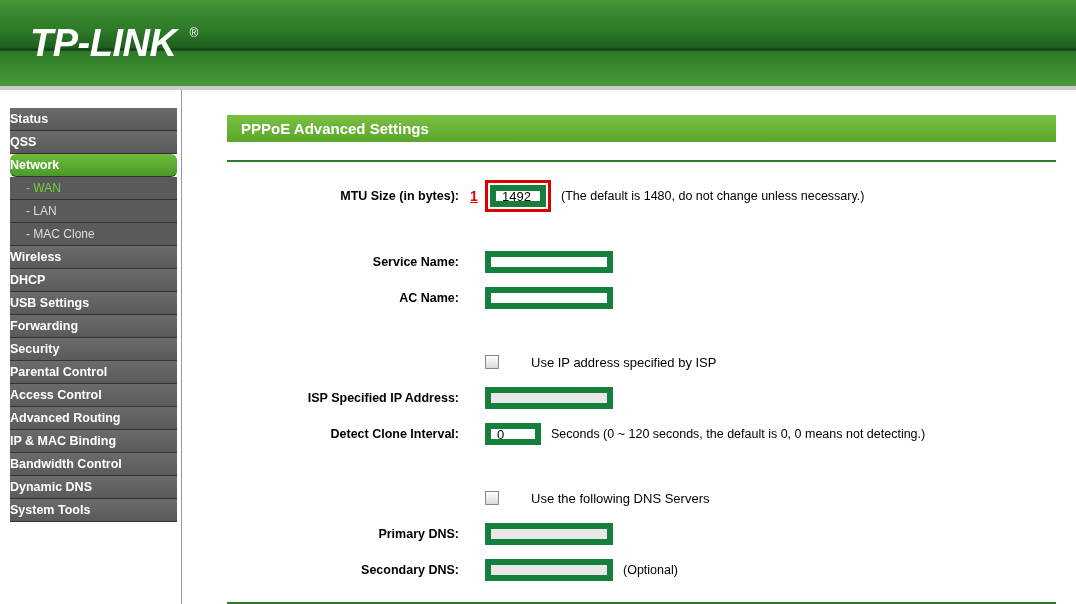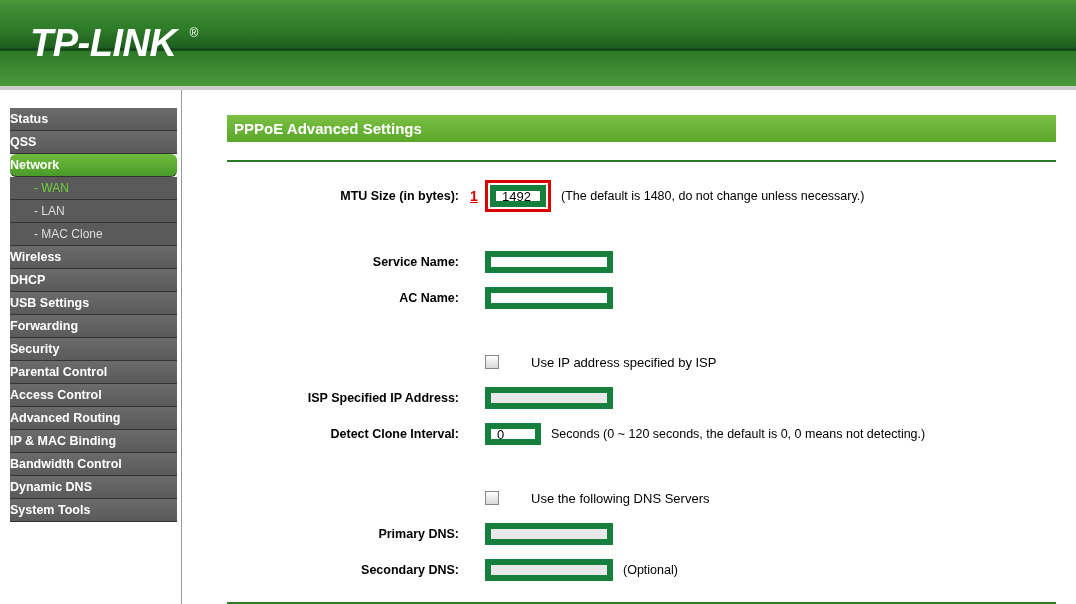--- a/index.html
+++ b/index.html
@@ -63,38 +63,38 @@
     cursor: pointer;
   }
   .nav-item.active {
     background: linear-gradient(to bottom, #6fbb3a 0%, #4a9a2a 100%);
     border-radius: 6px;
   }
   .nav-sub {
     background: #5a5a5a;
     color: #ddd;
     font-size: 12px;
-    padding: 4px 8px 4px 24px;
+    padding: 4px 8px 4px 16px;
     border-bottom: 1px solid #333;
     cursor: pointer;
   }
   .nav-sub.active {
     color: #6fd03a;
   }
   
   .main {
     flex: 1;
     padding: 25px 20px 20px 45px;
   }
   .page-title-bar {
     background: linear-gradient(to bottom, #7bc043 0%, #5aa72a 100%);
     color: #fff;
     font-weight: bold;
     font-size: 15px;
-    padding: 5px 7px;
+    padding: 5px 14px;
   }
   .hr-green {
     border: none;
     border-bottom: 2px solid #2d7a28;
     margin-top: 18px;
     margin-bottom: 18px;
   }
   .form-row {
     display: flex;
     align-items: center;

